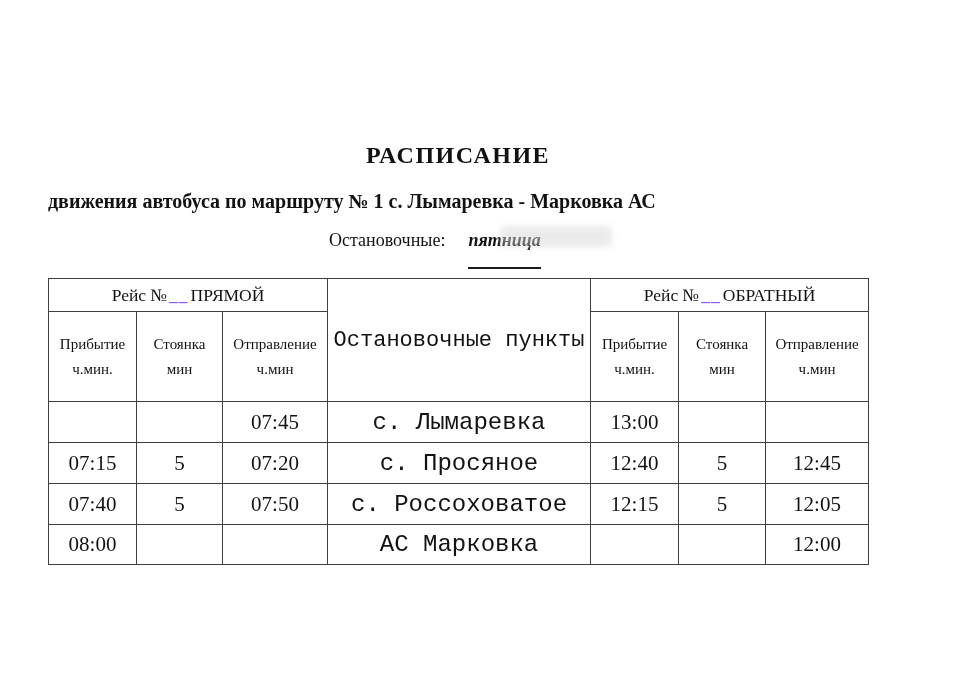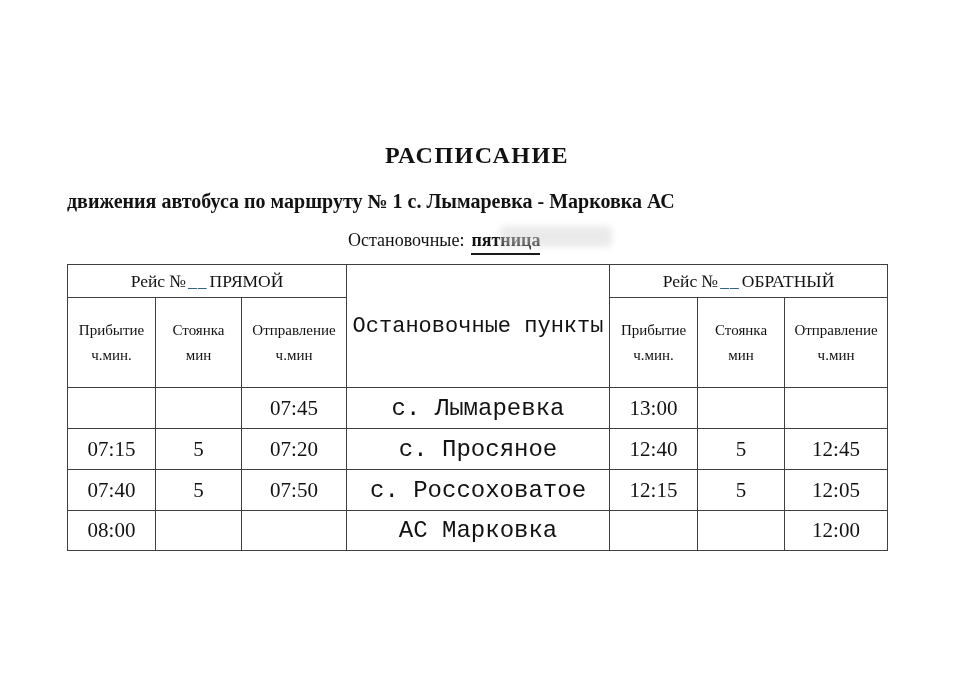--- a/index.html
+++ b/index.html
@@ -4,46 +4,46 @@
 <style>
   html, body { margin: 0; padding: 0; }
   body {
     width: 960px; height: 678px;
     background: #ffffff;
     font-family: "Liberation Serif", "DejaVu Serif", serif;
     color: #121212;
     position: relative;
     overflow: hidden;
   }
-  .content { position: absolute; left: 67px; top: 0; width: 820px; }
+  .content { position: absolute; left: 48px; top: 0; width: 820px; }
 
   .doc-title {
     margin-top: 140px;
     text-align: center;
     font-size: 24px; line-height: 30px;
     font-weight: bold; letter-spacing: 1.5px;
   }
   .doc-subtitle {
     margin-top: 19px;
     text-align: left;
     font-size: 20px; line-height: 25px;
     font-weight: bold;
   }
   .executes-line {
     margin-top: 15px;
     padding-left: 281px;
     font-size: 18px; line-height: 23px;
     text-align: left;
   }
   .executes-value {
-    font-weight: bold; 
-    margin-left: 7px;
+    font-weight: bold; font-style: italic;
+    margin-left: 23px;
     display: inline-block;
     border-bottom: 2px solid #1a1a1a;
-    padding-bottom: 1px;
+    padding-bottom: 15px;
   }
   .scan-smudge {
     position: absolute;
     left: 500px; top: 226px;
     width: 112px; height: 21px;
     background: #d7d7d7;
     opacity: 0.5;
     border-radius: 5px;
     filter: blur(3px);
     pointer-events: none;
@@ -62,22 +62,22 @@
     vertical-align: middle;
     overflow: hidden;
   }
   tr.hdr-row-1 { height: 33px; }
   tr.hdr-row-2 { height: 90px; }
   tr.data-row  { height: 41px; }
   tr.data-row-last { height: 40px; }
 
   .group-header { font-size: 17.5px; }
   .blank-line {
-    font-weight: normal;
-    color: #0c4a6e;
+    font-weight: bold;
+    color: #8b5cf6;
     letter-spacing: 1px;
     margin: 0 2px;
   }
   .stops-header { font-size: 22px; font-family: Liberation Mono, monospace; }
   .sub-hdr span { display: block; font-size: 15px; line-height: 25px; }
   td.time-cell { font-size: 21px; }
   td.stop-cell { font-size: 24px; font-family: Liberation Mono, monospace; }
 </style>
 </head>
 <body>

